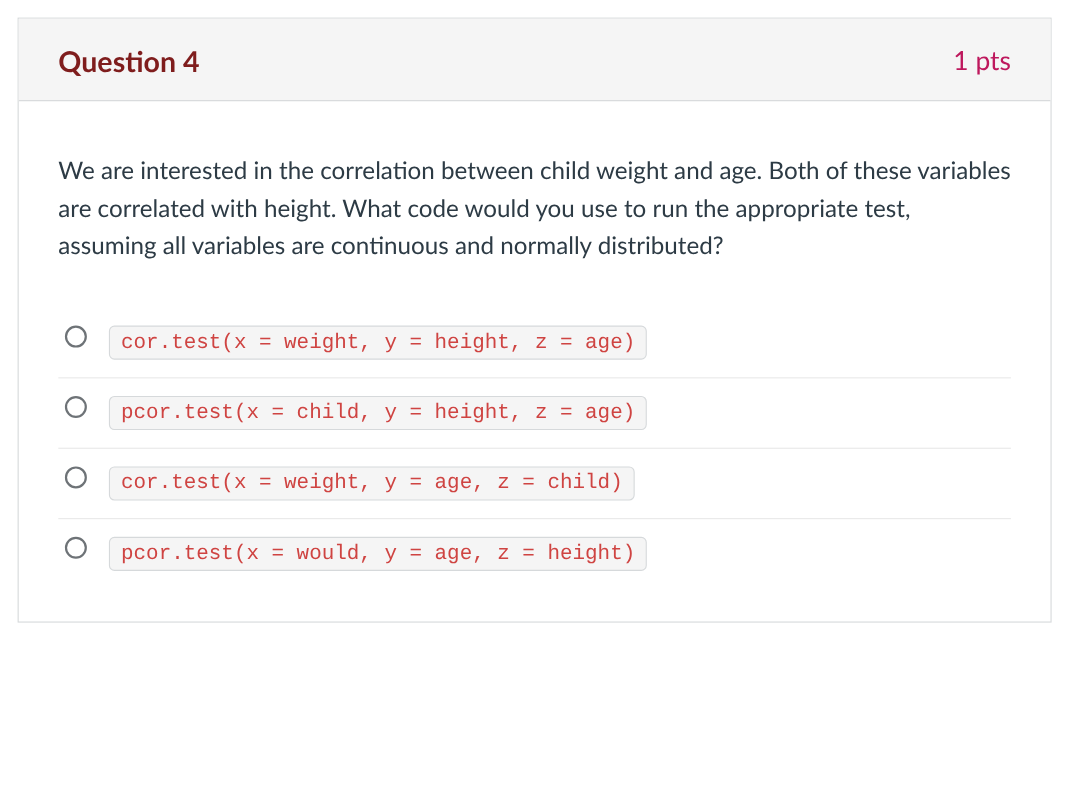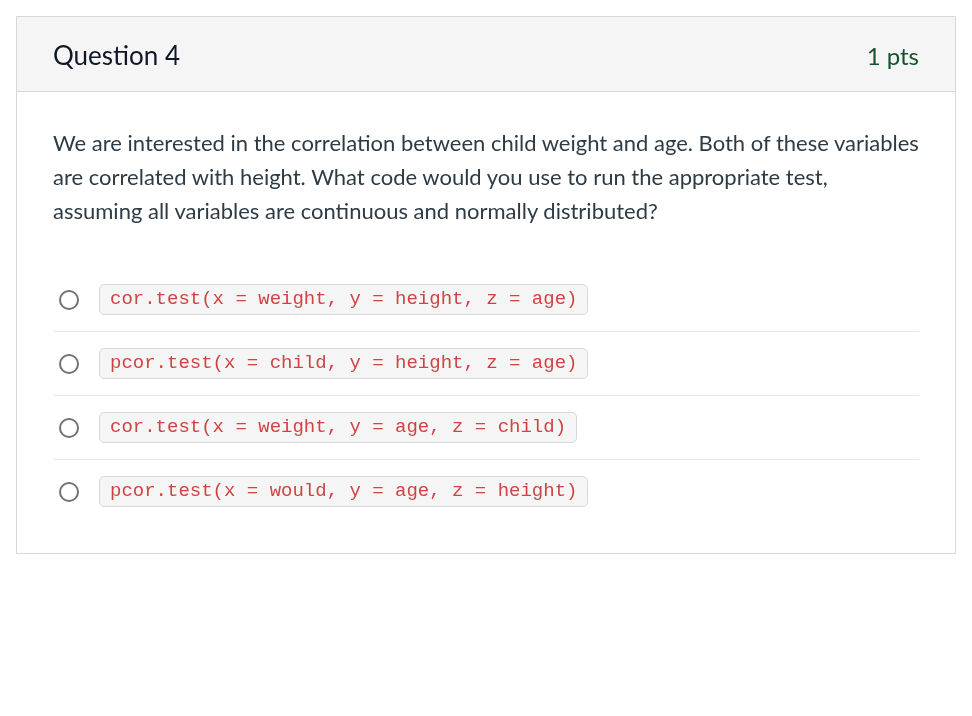--- a/index.html
+++ b/index.html
@@ -18,44 +18,43 @@
   .question-header {
     display: flex;
     justify-content: space-between;
     align-items: center;
     padding: 22px 36px 20px 36px;
     background: #f5f5f5;
     border-bottom: 1px solid #d6d9db;
   }
   .question-title {
     font-size: 26px;
-    font-weight: 400;
-    color: #0f172a;
+    font-weight: 700;
+    color: #7f1d1d;
   }
   .question-points {
     font-size: 24px;
     font-weight: 400;
-    color: #14532d;
+    color: #be185d;
   }
   .question-body {
     padding: 34px 36px 30px 36px;
   }
   .question-text {
     font-size: 22px;
     line-height: 1.55;
     color: #2d3b45;
-    margin: 0 0 40px 0;
+    margin: 12px 0 40px 0;
   }
   .answers {
     display: flex;
     flex-direction: column;
   }
   .answer-row {
     display: flex;
-    align-items: center;
     padding: 16px 0 16px 6px;
     border-top: 1px solid #e8e8e8;
     cursor: pointer;
   }
   .answer-row:first-child {
     border-top: none;
   }
   .radio {
     width: 20px;
     height: 20px;

